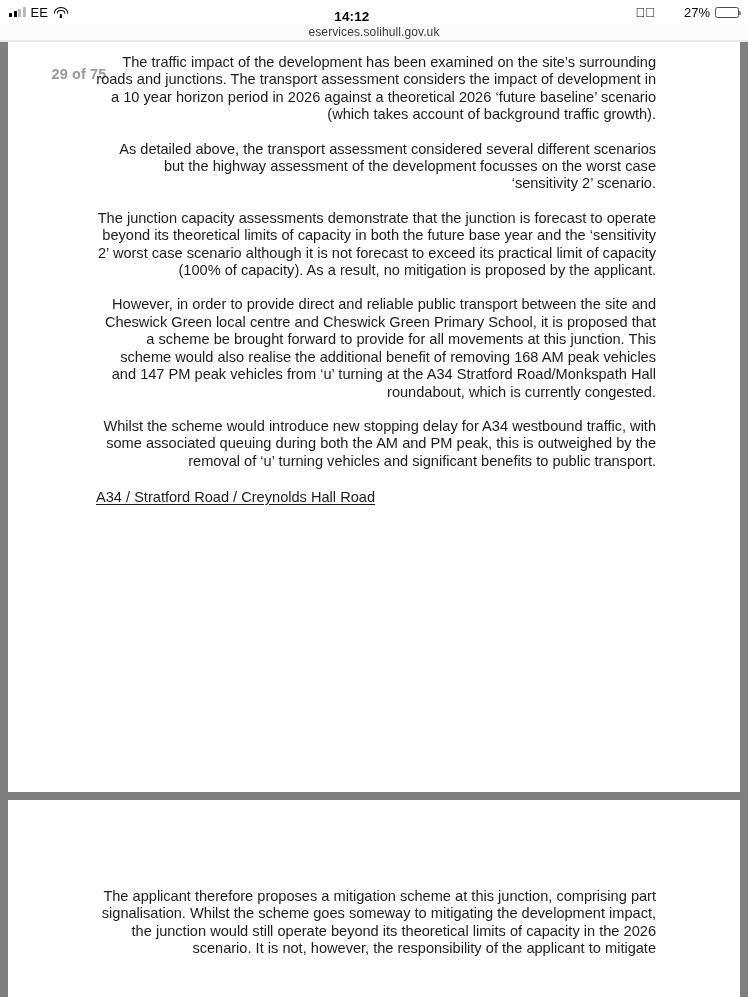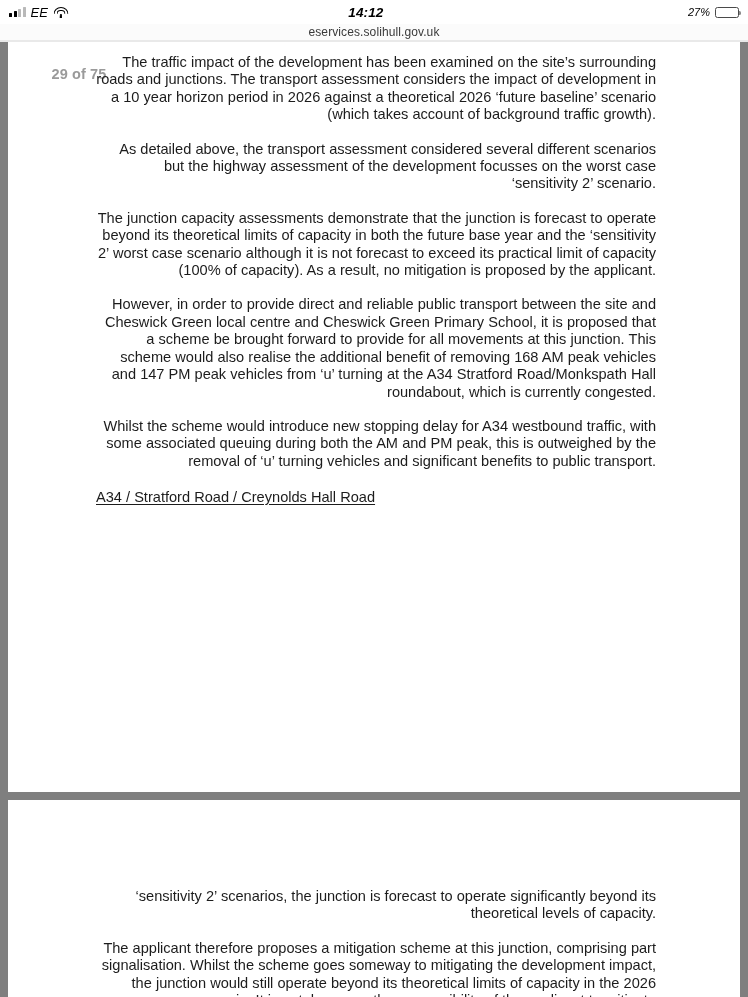--- a/index.html
+++ b/index.html
@@ -15,26 +15,24 @@
   }
 
   
   .status-bar {
     position: absolute;
     top: 0; left: 0;
     width: 748px;
     height: 24px;
     background: #ffffff;
     display: flex;
-    align-items: center;
     padding: 9px 9px;
     font-size: 13.5px;
     color: #000000;
     z-index: 30;
-    font-style: italic;
   }
   .status-left  { display: flex; align-items: center; gap: 5px; flex: 0 0 auto; }
   .status-mid   { flex: 1 1 auto; text-align: center; font-weight: bold; font-size: 13.5px; letter-spacing: .1px; }
   .status-right { display: flex; align-items: center; gap: 5px; flex: 0 0 auto; justify-content: flex-end; }
 
   .signal-bars { display: flex; align-items: flex-end; gap: 1.5px; height: 10px; }
   .signal-bars i { display: block; width: 3px; background: #000; border-radius: .5px; }
   .signal-bars i:nth-child(1) { height: 4px; }
   .signal-bars i:nth-child(2) { height: 6px; }
   .signal-bars i:nth-child(3) { height: 8px;  background: #b9b9b9; }
@@ -47,21 +45,21 @@
     position: absolute; left: 50%; transform: translateX(-50%);
     border: 1.7px solid #000; border-bottom: none; border-radius: 50% 50% 0 0 / 100% 100% 0 0;
   }
   .wifi-icon span.a { width: 15px; height: 7px;  top: 0; }
   .wifi-icon span.b { width: 9px;  height: 4.5px; top: 3px; }
   .wifi-dot { position: absolute; bottom: 0; left: 50%; transform: translateX(-50%);
               width: 3.2px; height: 3.2px; background: #000; border-radius: 50%; }
 
   .bt-icon { font-size: 13px; line-height: 1; color: #000; }
 
-  .batt-pct { font-size: 11px; }
+  .batt-pct { font-size: 13px; margin-left: 24px; }
   .batt-shell {
     width: 24px; height: 11px; border: 1.2px solid #4a4a4a; border-radius: 2.5px;
     position: relative; padding: 1.3px;
   }
   .batt-shell:after {
     content: ""; position: absolute; right: -3.2px; top: 3.2px;
     width: 2px; height: 4px; background: #8a8a8a; border-radius: 0 1.5px 1.5px 0;
   }
   .batt-fill { height: 100%; background: #1d1d1d; border-radius: 1px; }
 
@@ -190,17 +188,16 @@
         <p class="para">As detailed above, the transport assessment considered several different scenarios but the highway assessment of the development focusses on the worst case ‘sensitivity 2’ scenario.</p>
         <p class="para">The junction capacity assessments demonstrate that the junction is forecast to operate beyond its theoretical limits of capacity in both the future base year and the ‘sensitivity 2’ worst case scenario although it is not forecast to exceed its practical limit of capacity (100% of capacity). As a result, no mitigation is proposed by the applicant.</p>
         <p class="para">However, in order to provide direct and reliable public transport between the site and Cheswick Green local centre and Cheswick Green Primary School, it is proposed that a scheme be brought forward to provide for all movements at this junction. This scheme would also realise the additional benefit of removing 168 AM peak vehicles and 147 PM peak vehicles from ‘u’ turning at the A34 Stratford Road/Monkspath Hall roundabout, which is currently congested.</p>
         <p class="para">Whilst the scheme would introduce new stopping delay for A34 westbound traffic, with some associated queuing during both the AM and PM peak, this is outweighed by the removal of ‘u’ turning vehicles and significant benefits to public transport.</p>
         <div><h3 class="subhead">A34 / Stratford Road / Creynolds Hall Road</h3></div>
       </div>
   </div>
 
   <div class="page page-2">
     <div class="page-body" id="page-2-body">
-        <p class="para">‘sensitivity 2’ scenarios, the junction is forecast to operate significantly beyond its theoretical levels of capacity.</p>
         <p class="para">The applicant therefore proposes a mitigation scheme at this junction, comprising part signalisation. Whilst the scheme goes someway to mitigating the development impact, the junction would still operate beyond its theoretical limits of capacity in the 2026 scenario. It is not, however, the responsibility of the applicant to mitigate</p>
       </div>
   </div>
 </div>
 
 </body></html>

